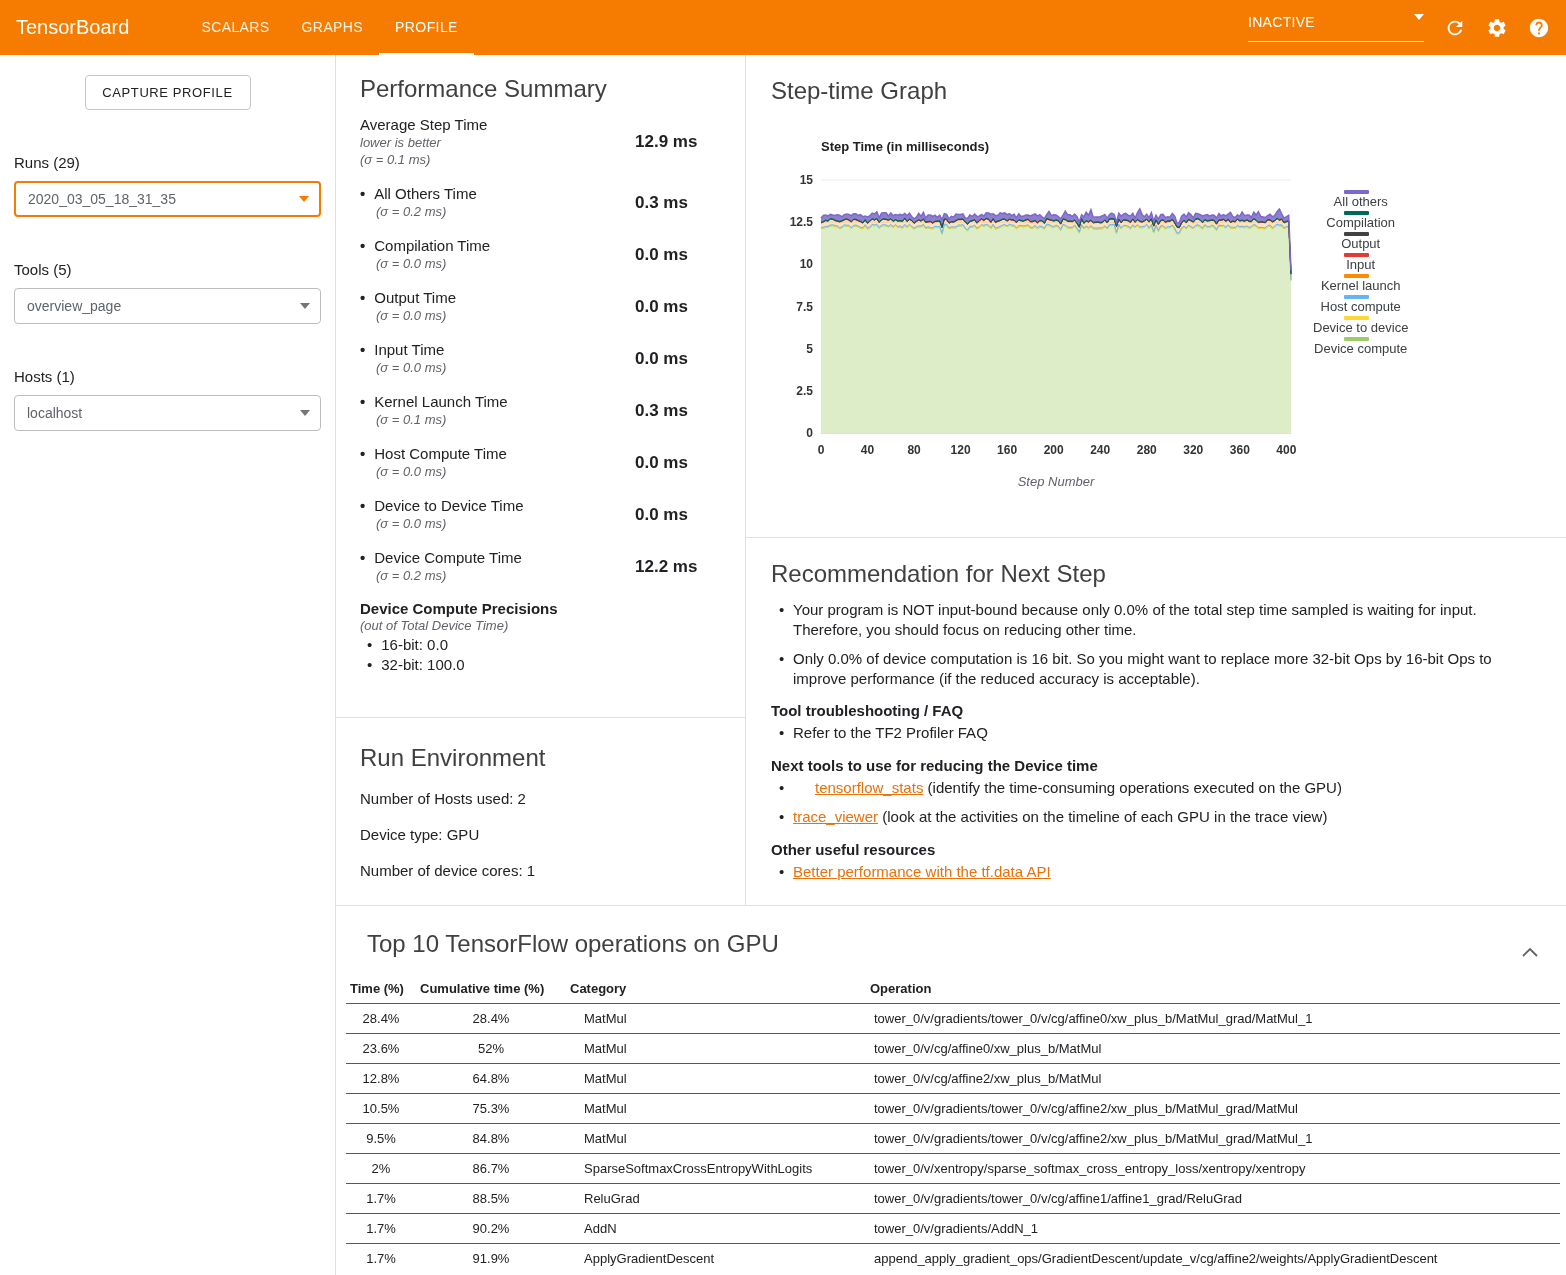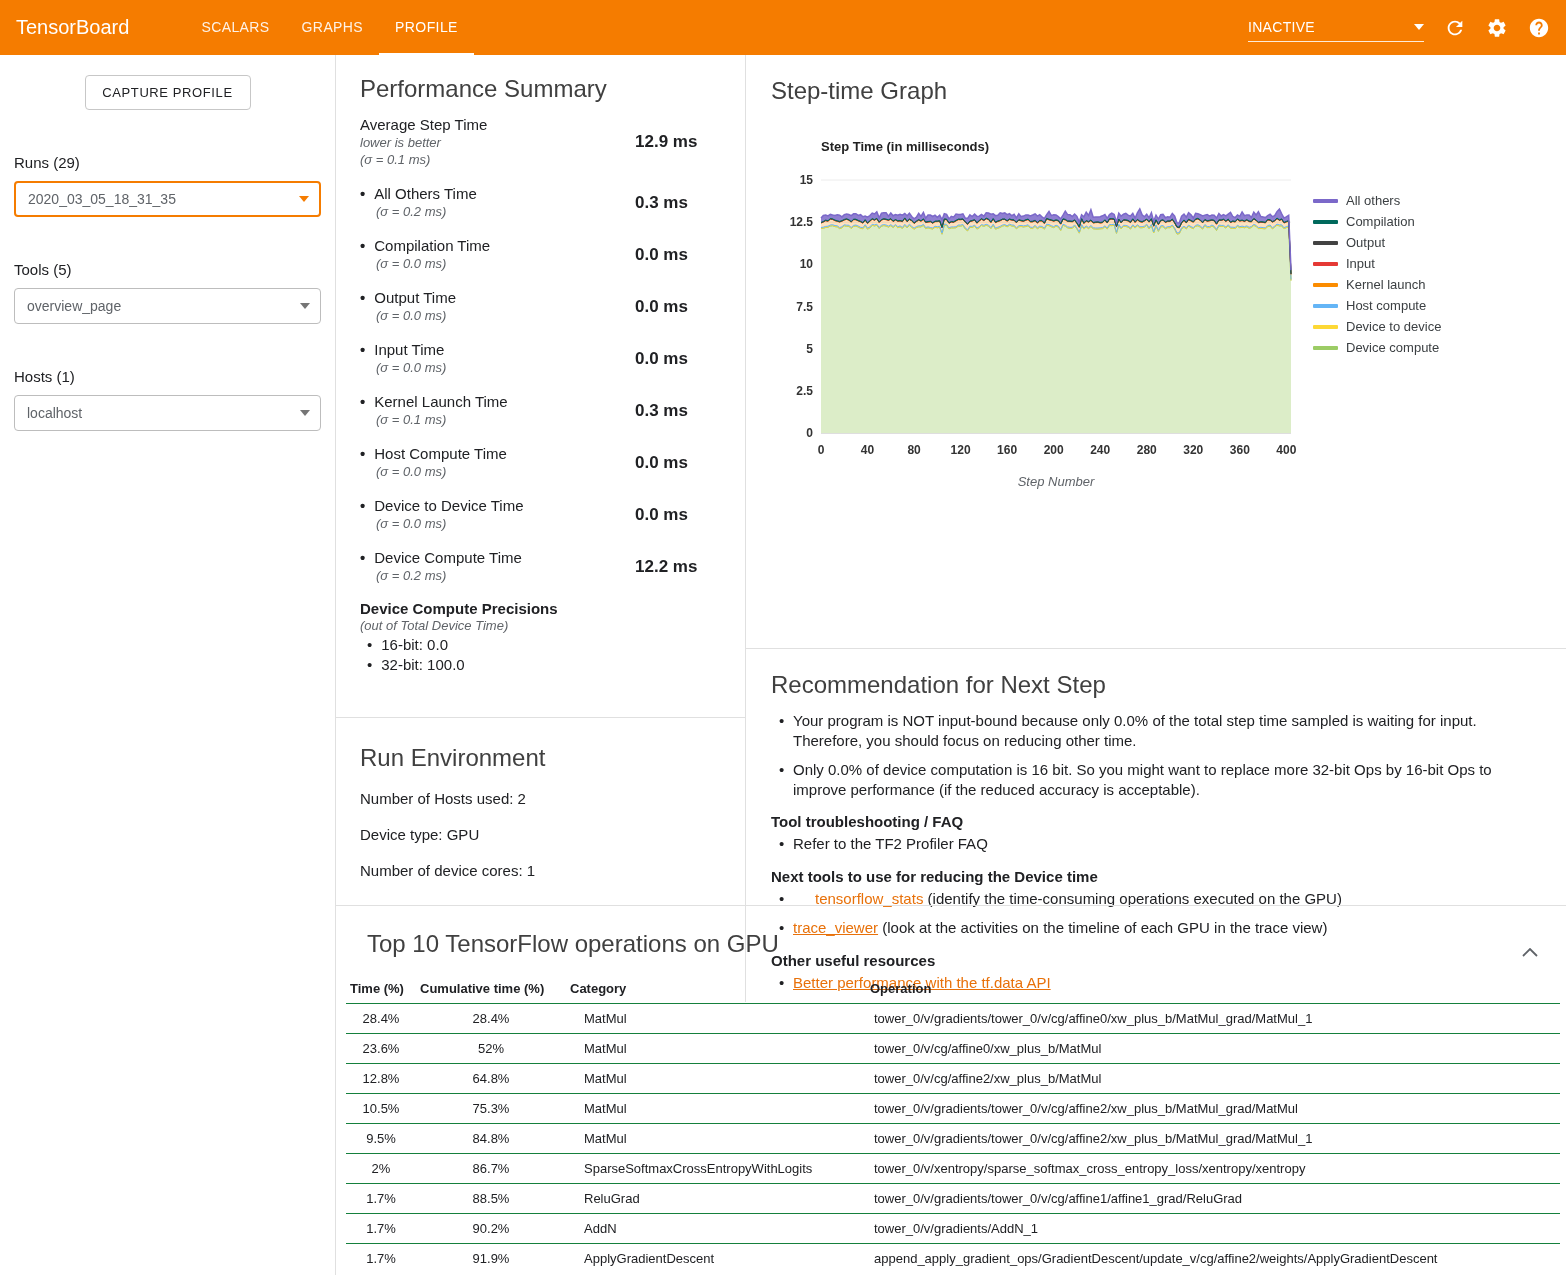--- a/index.html
+++ b/index.html
@@ -18,21 +18,21 @@
   .app-title { font-size:20px; font-weight:500; margin:0 56px 0 16px; }
   .tabs { display:flex; height:55px; }
   .tab {
     padding:0 16px; line-height:55px; font-size:14px; font-weight:500;
     letter-spacing:.4px; color:rgba(255,255,255,.9); cursor:pointer;
     border-bottom:2px solid transparent; text-transform:uppercase;
   }
   .tab.active { color:#fff; border-bottom:2px solid #fff; }
   .header-right { margin-left:auto; display:flex; align-items:center; gap:20px; padding-right:16px; }
   .status-select {
-    width:176px; height:28px; display:flex; align-items:center; justify-content:space-between;
+    width:176px; height:28px; display:flex; justify-content:space-between;
     border-bottom:1px solid rgba(255,255,255,.85); font-size:14px; letter-spacing:.3px; cursor:pointer;
   }
   .hicon { width:22px; height:22px; display:inline-flex; cursor:pointer; }
   .hicon svg { width:22px; height:22px; fill:#fff; }
 
   
   .sidebar { position:absolute; top:55px; left:0; width:335px; bottom:0; background:#fff; }
   .capture-btn {
     display:block; margin:20px auto 0 auto; width:166px; height:35px;
     background:#fff; border:1px solid #c7c7c7; border-radius:4px;
@@ -71,26 +71,26 @@
   .precisions .pnote { font-size:13px; font-style:italic; color:#5f6368; line-height:18px; }
   .precisions .pitem { font-size:15px; line-height:20px; padding-left:7px; }
   .precisions .pitem::before { content:"•"; margin-right:9px; }
 
   
   .runenv { padding:26px 24px 0 24px; }
   .runenv p { font-size:15px; color:#202124; margin:17px 0 0 0; line-height:19px; }
   .runenv h2 { margin-bottom:4px; }
 
   
-  .graph { height:594px; border-bottom:1px solid #e0e0e0; padding:22px 0 0 25px; overflow:hidden; }
+  .graph { height:483px; border-bottom:1px solid #e0e0e0; padding:22px 0 0 25px; overflow:hidden; }
   .chart-title { margin:34px 0 0 50px; font-size:13px; font-weight:700; color:#212121; }
   .chart-wrap { display:flex; margin-top:14px; }
   #step-chart-svg { flex:0 0 auto; margin-left:4px; }
   .legend { margin:22px 0 0 2px; }
-  .legend-item { display:flex; align-items:center; height:21px; }
+  .legend-item { display:flex; align-items:center; height:21px;flex-direction:column; }
   .legend-swatch { width:25px; height:4px; border-radius:1px; margin-right:8px; flex:0 0 auto; background:#999; }
   .legend-label { font-size:13px; color:#3c4043; white-space:nowrap; }
   .tick { font-size:12px; font-weight:700; fill:#333; font-family:"Liberation Sans",sans-serif; }
   .axis-label { font-size:13px; font-style:italic; fill:#5f6368; font-family:"Liberation Sans",sans-serif; }
 
   
   .rec { padding:22px 44px 0 25px; overflow:hidden; }
   .rec ul { list-style:none; margin:12px 0 0 0; padding:0 0 0 22px; }
   .rec li { font-size:15px; line-height:19.5px; color:#202124; margin-bottom:10px; position:relative; padding-left:0; }
   .rec li::before { content:"•"; position:absolute; left:-14px; }

